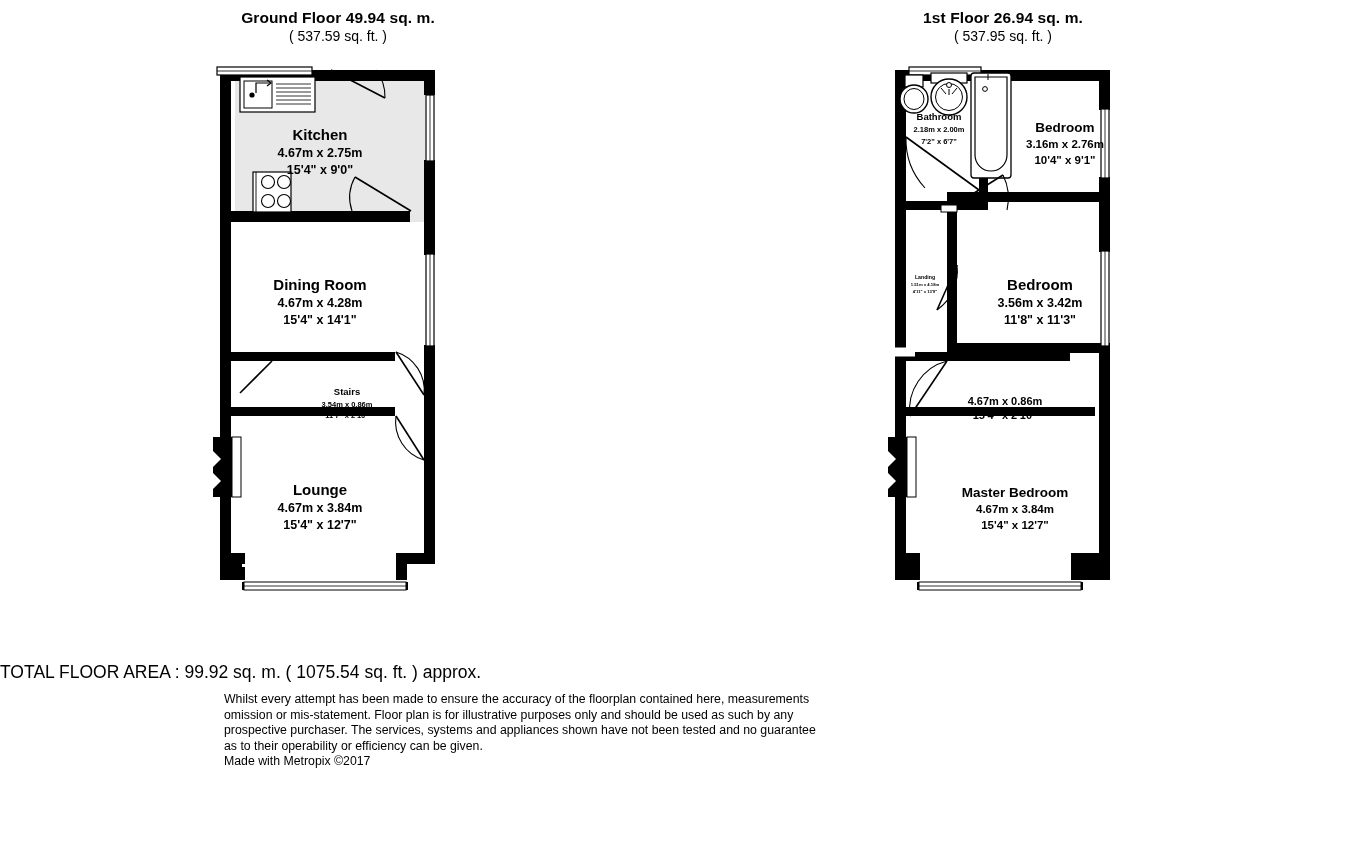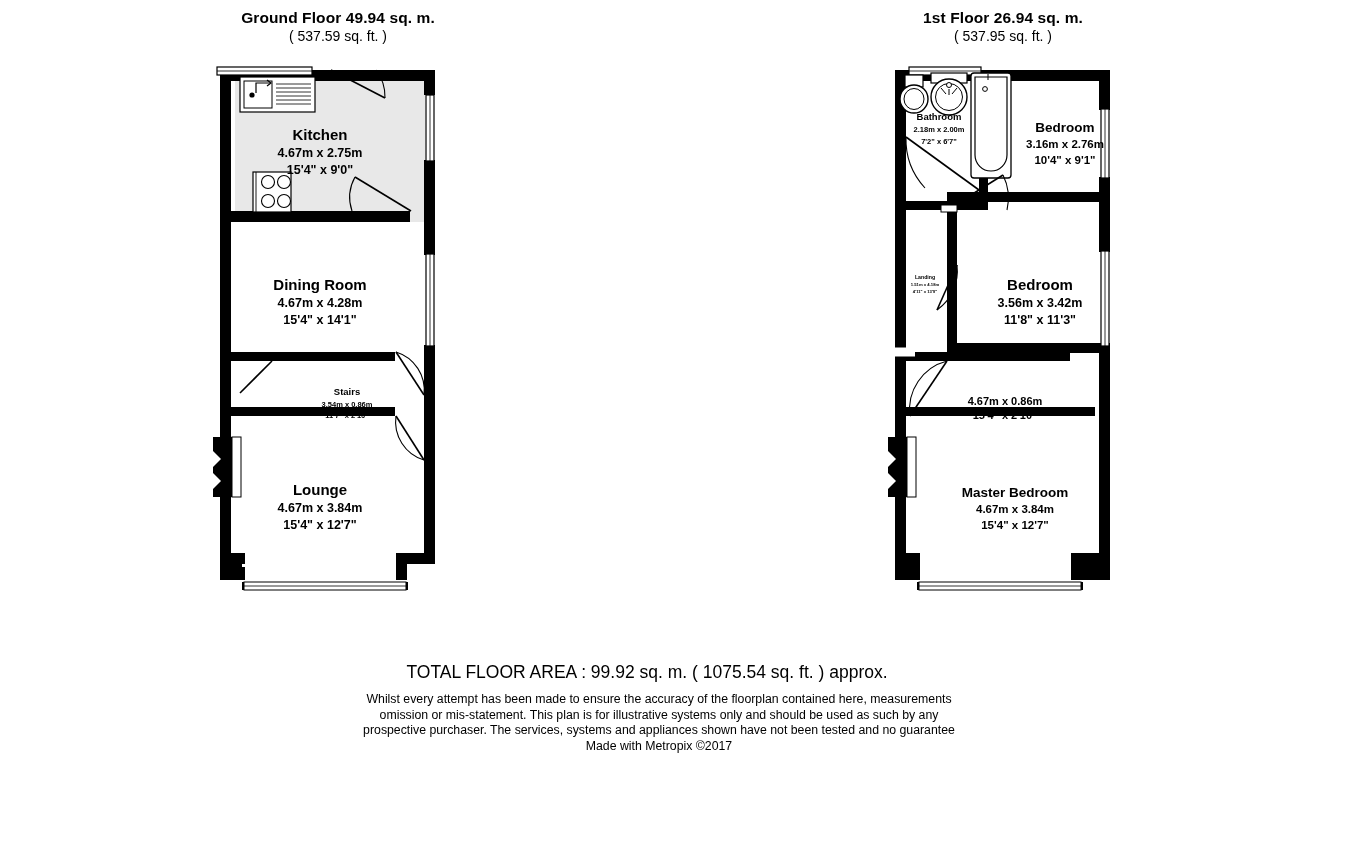--- a/index.html
+++ b/index.html
@@ -48,21 +48,21 @@
     top: 55px;
   }
   #ground-plan { left: 200px; }
   #first-plan  { left: 875px; }
 
   .footer {
     position: absolute;
     top: 660px;
     left: 0;
     width: 1294px;
-    text-align: center;
+    text-align: left;
   }
   .total-area {
     font-size: 17.5px;
     line-height: 24px;
     font-weight: normal;
   }
   .disclaimer {
     font-size: 12.3px;
     line-height: 15.6px;
     margin-top: 8px;
@@ -374,19 +374,20 @@
       <text class="rm-name" x="140" y="442" style="font-size:13.5px">Master Bedroom</text>
       <text class="rm-dim" x="140" y="458" style="font-size:11.5px">4.67m x 3.84m</text>
       <text class="rm-dim" x="140" y="474" style="font-size:11.5px">15'4" x 12'7"</text>
     </g>
   </svg>
 
   <div class="footer">
     <div class="total-area">TOTAL FLOOR AREA : 99.92 sq. m. ( 1075.54 sq. ft. ) approx.</div>
     <div class="disclaimer">
       <div>Whilst every attempt has been made to ensure the accuracy of the floorplan contained here, measurements</div>
-      <div>omission or mis-statement. This plan is for illustrative systems only and should be used as such by any</div>
+      <div>omission or mis-statement. Floor plan is for illustrative purposes only and should be used as such by any</div>
       <div>prospective purchaser. The services, systems and appliances shown have not been tested and no guarantee</div>
+      <div>as to their operability or efficiency can be given.</div>
       <div class="made-with">Made with Metropix ©2017</div>
     </div>
   </div>
 
 </div>
 
 </body></html>

